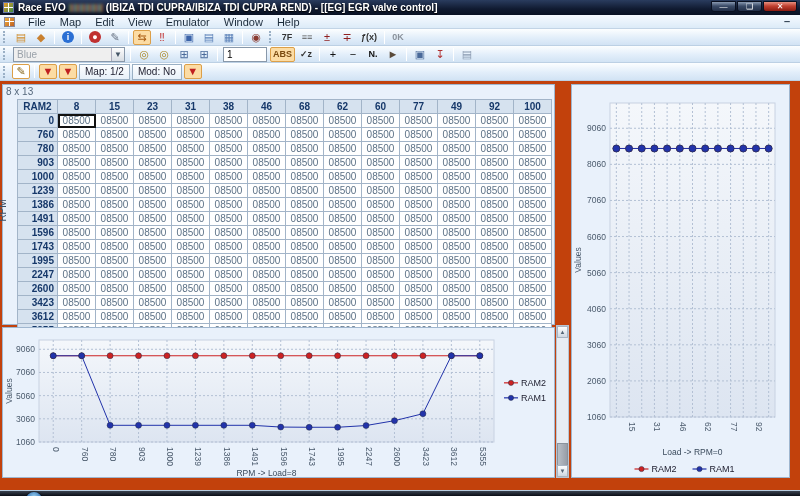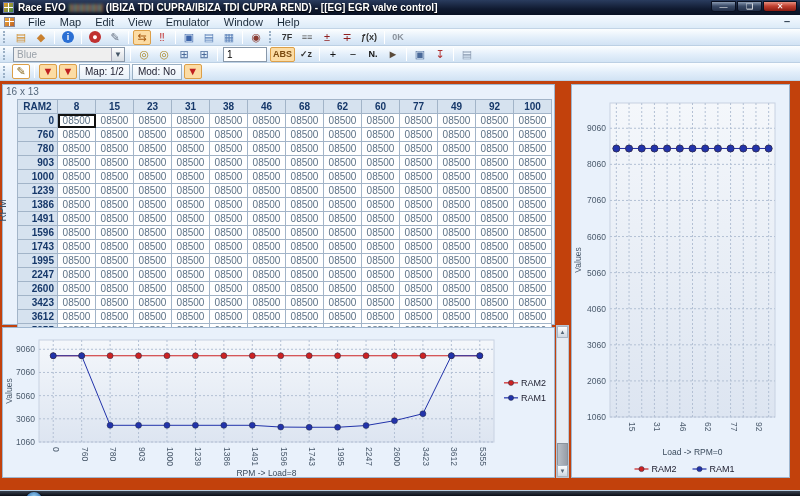--- a/index.html
+++ b/index.html
@@ -180,21 +180,21 @@
       <span class="tbtn box" style="color: rgb(138, 106, 32);">✎</span>
       <span class="sep"></span>
       <span class="tbtn hl" style="color: rgb(192, 32, 32);">▼</span>
       <span class="tbtn hl" style="color: rgb(192, 32, 32);">▼</span>
       <span class="tb-label">Map: 1/2</span>
       <span class="tb-label">Mod: No</span>
       <span class="tbtn hl" style="color: rgb(192, 32, 32);">▼</span>
     </div>
 
   <div id="table-panel" class="panel">
-    <span id="size-label">16 x 13</span>
+    <span id="size-label">8 x 13</span>
     <span id="rpm-label">RPM</span>
     <div id="grid-host">
         <table class="grid">
           <thead>
             <tr>
               <th class="corner">RAM2</th>
               <th class="colh">8</th>
               <th class="colh">15</th>
               <th class="colh">23</th>
               <th class="colh">31</th>

